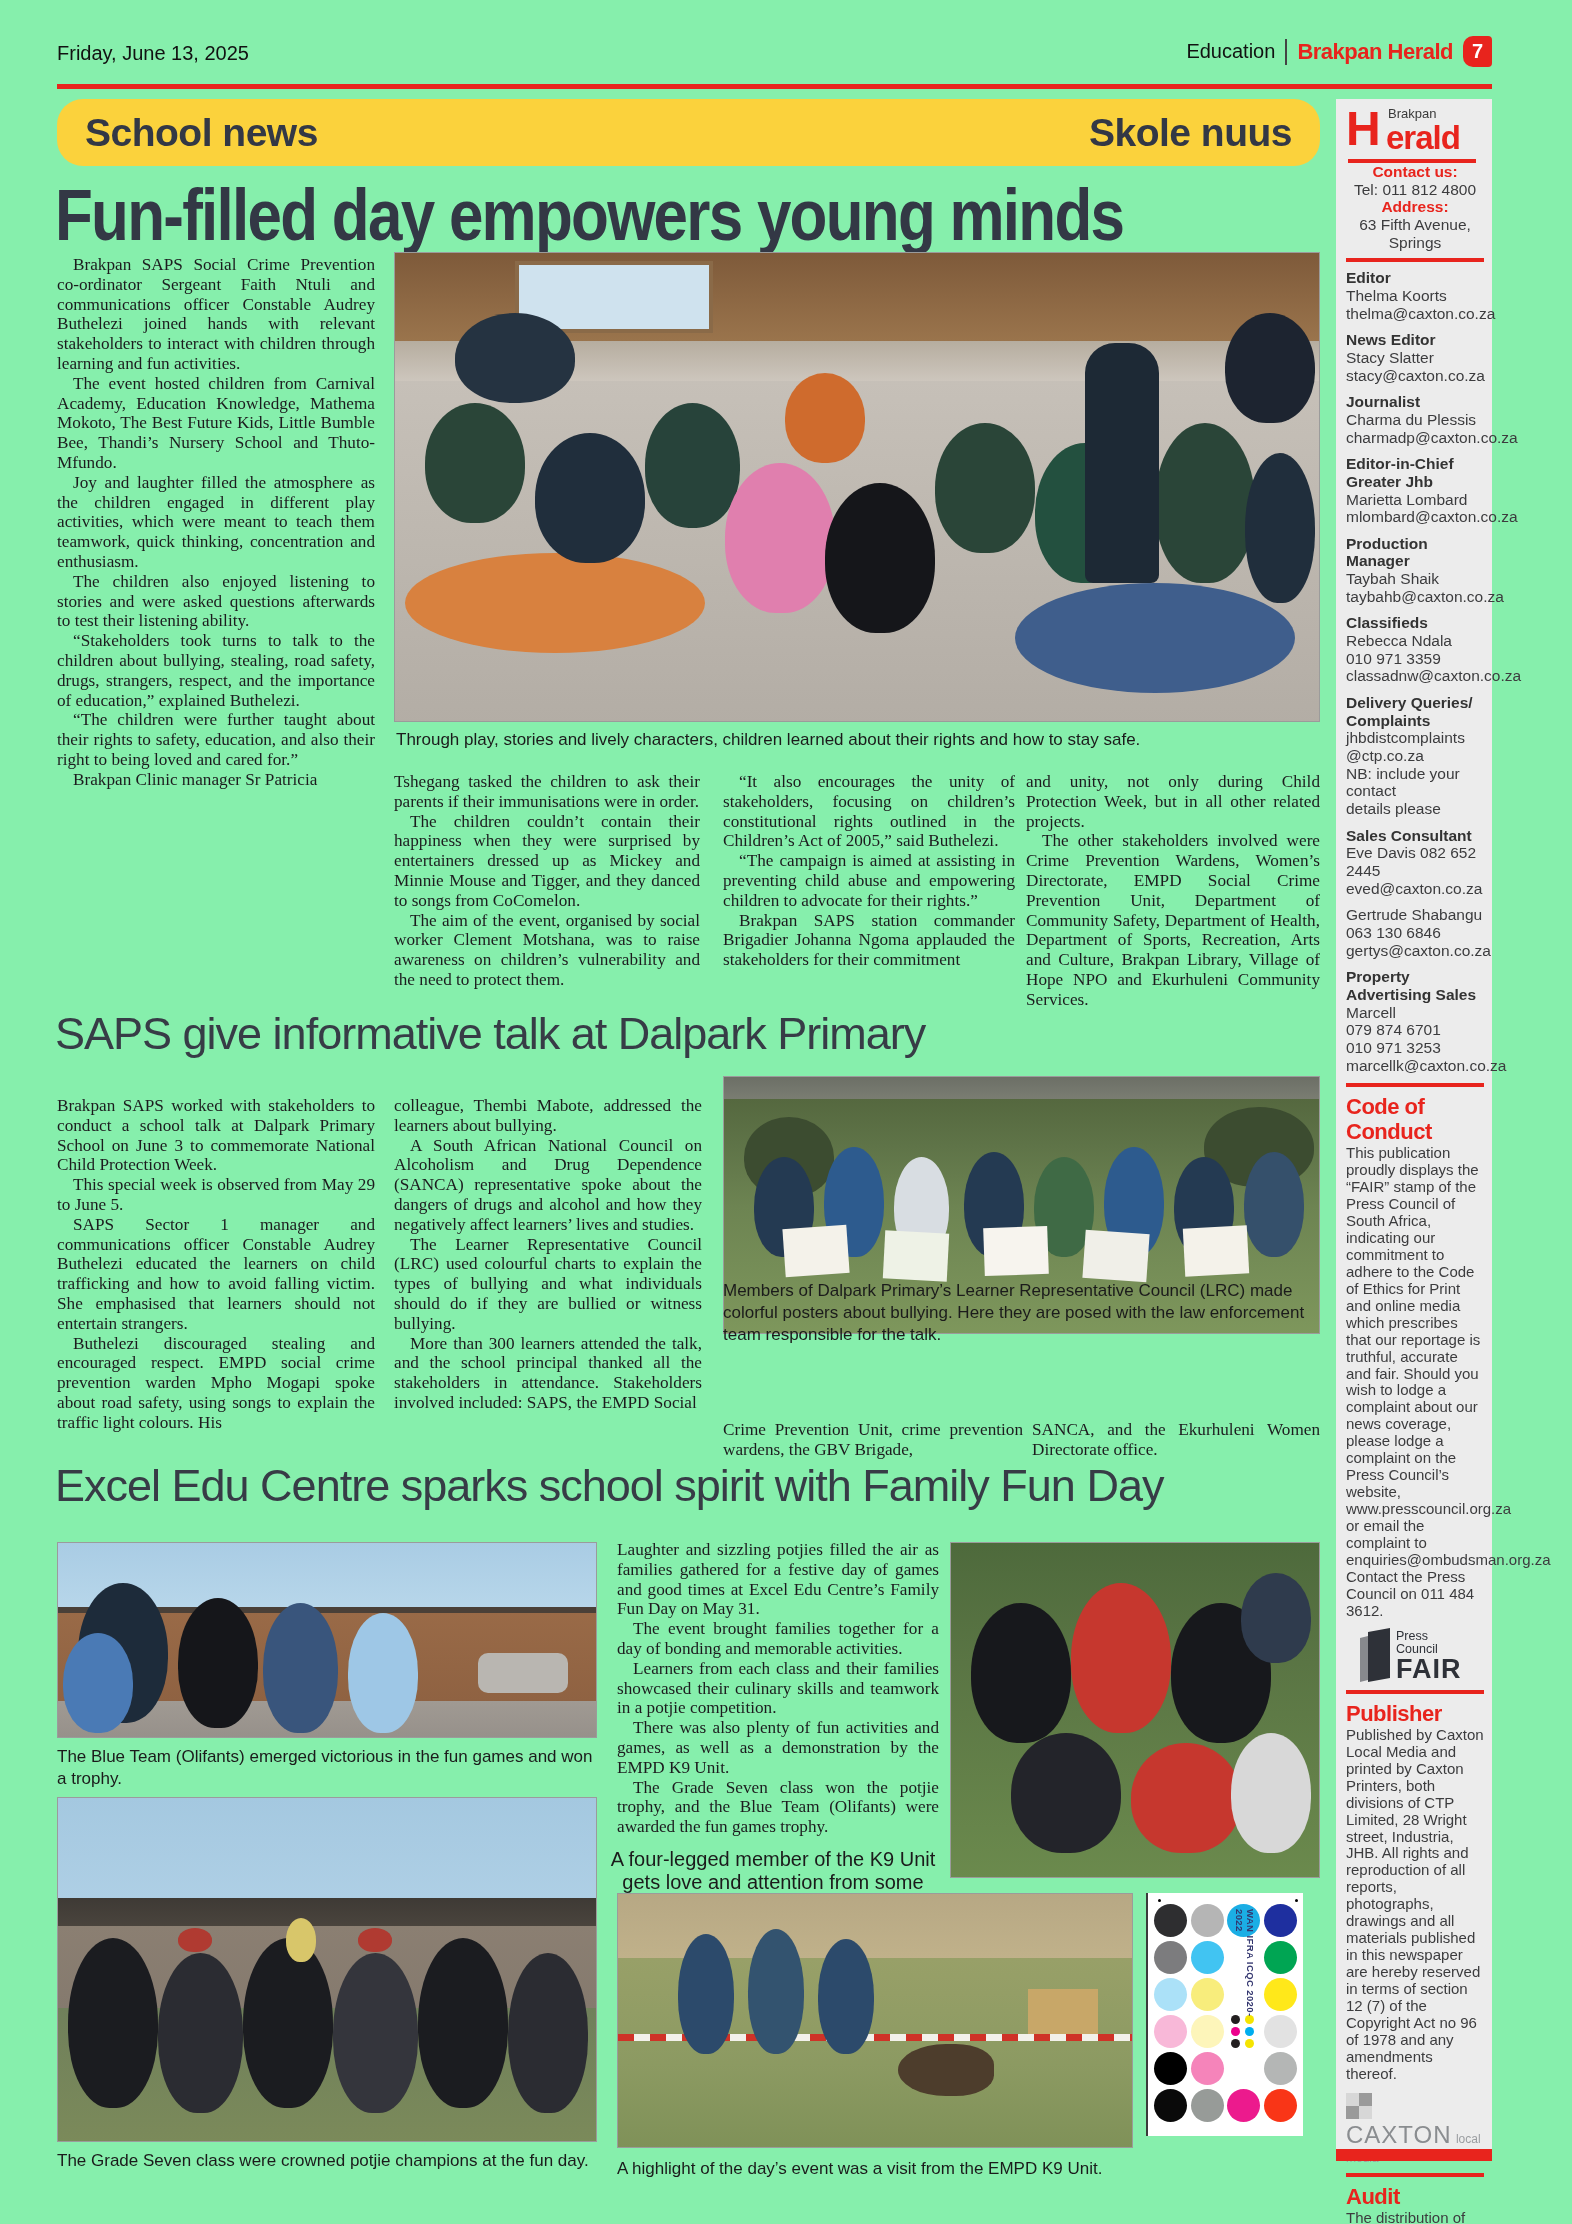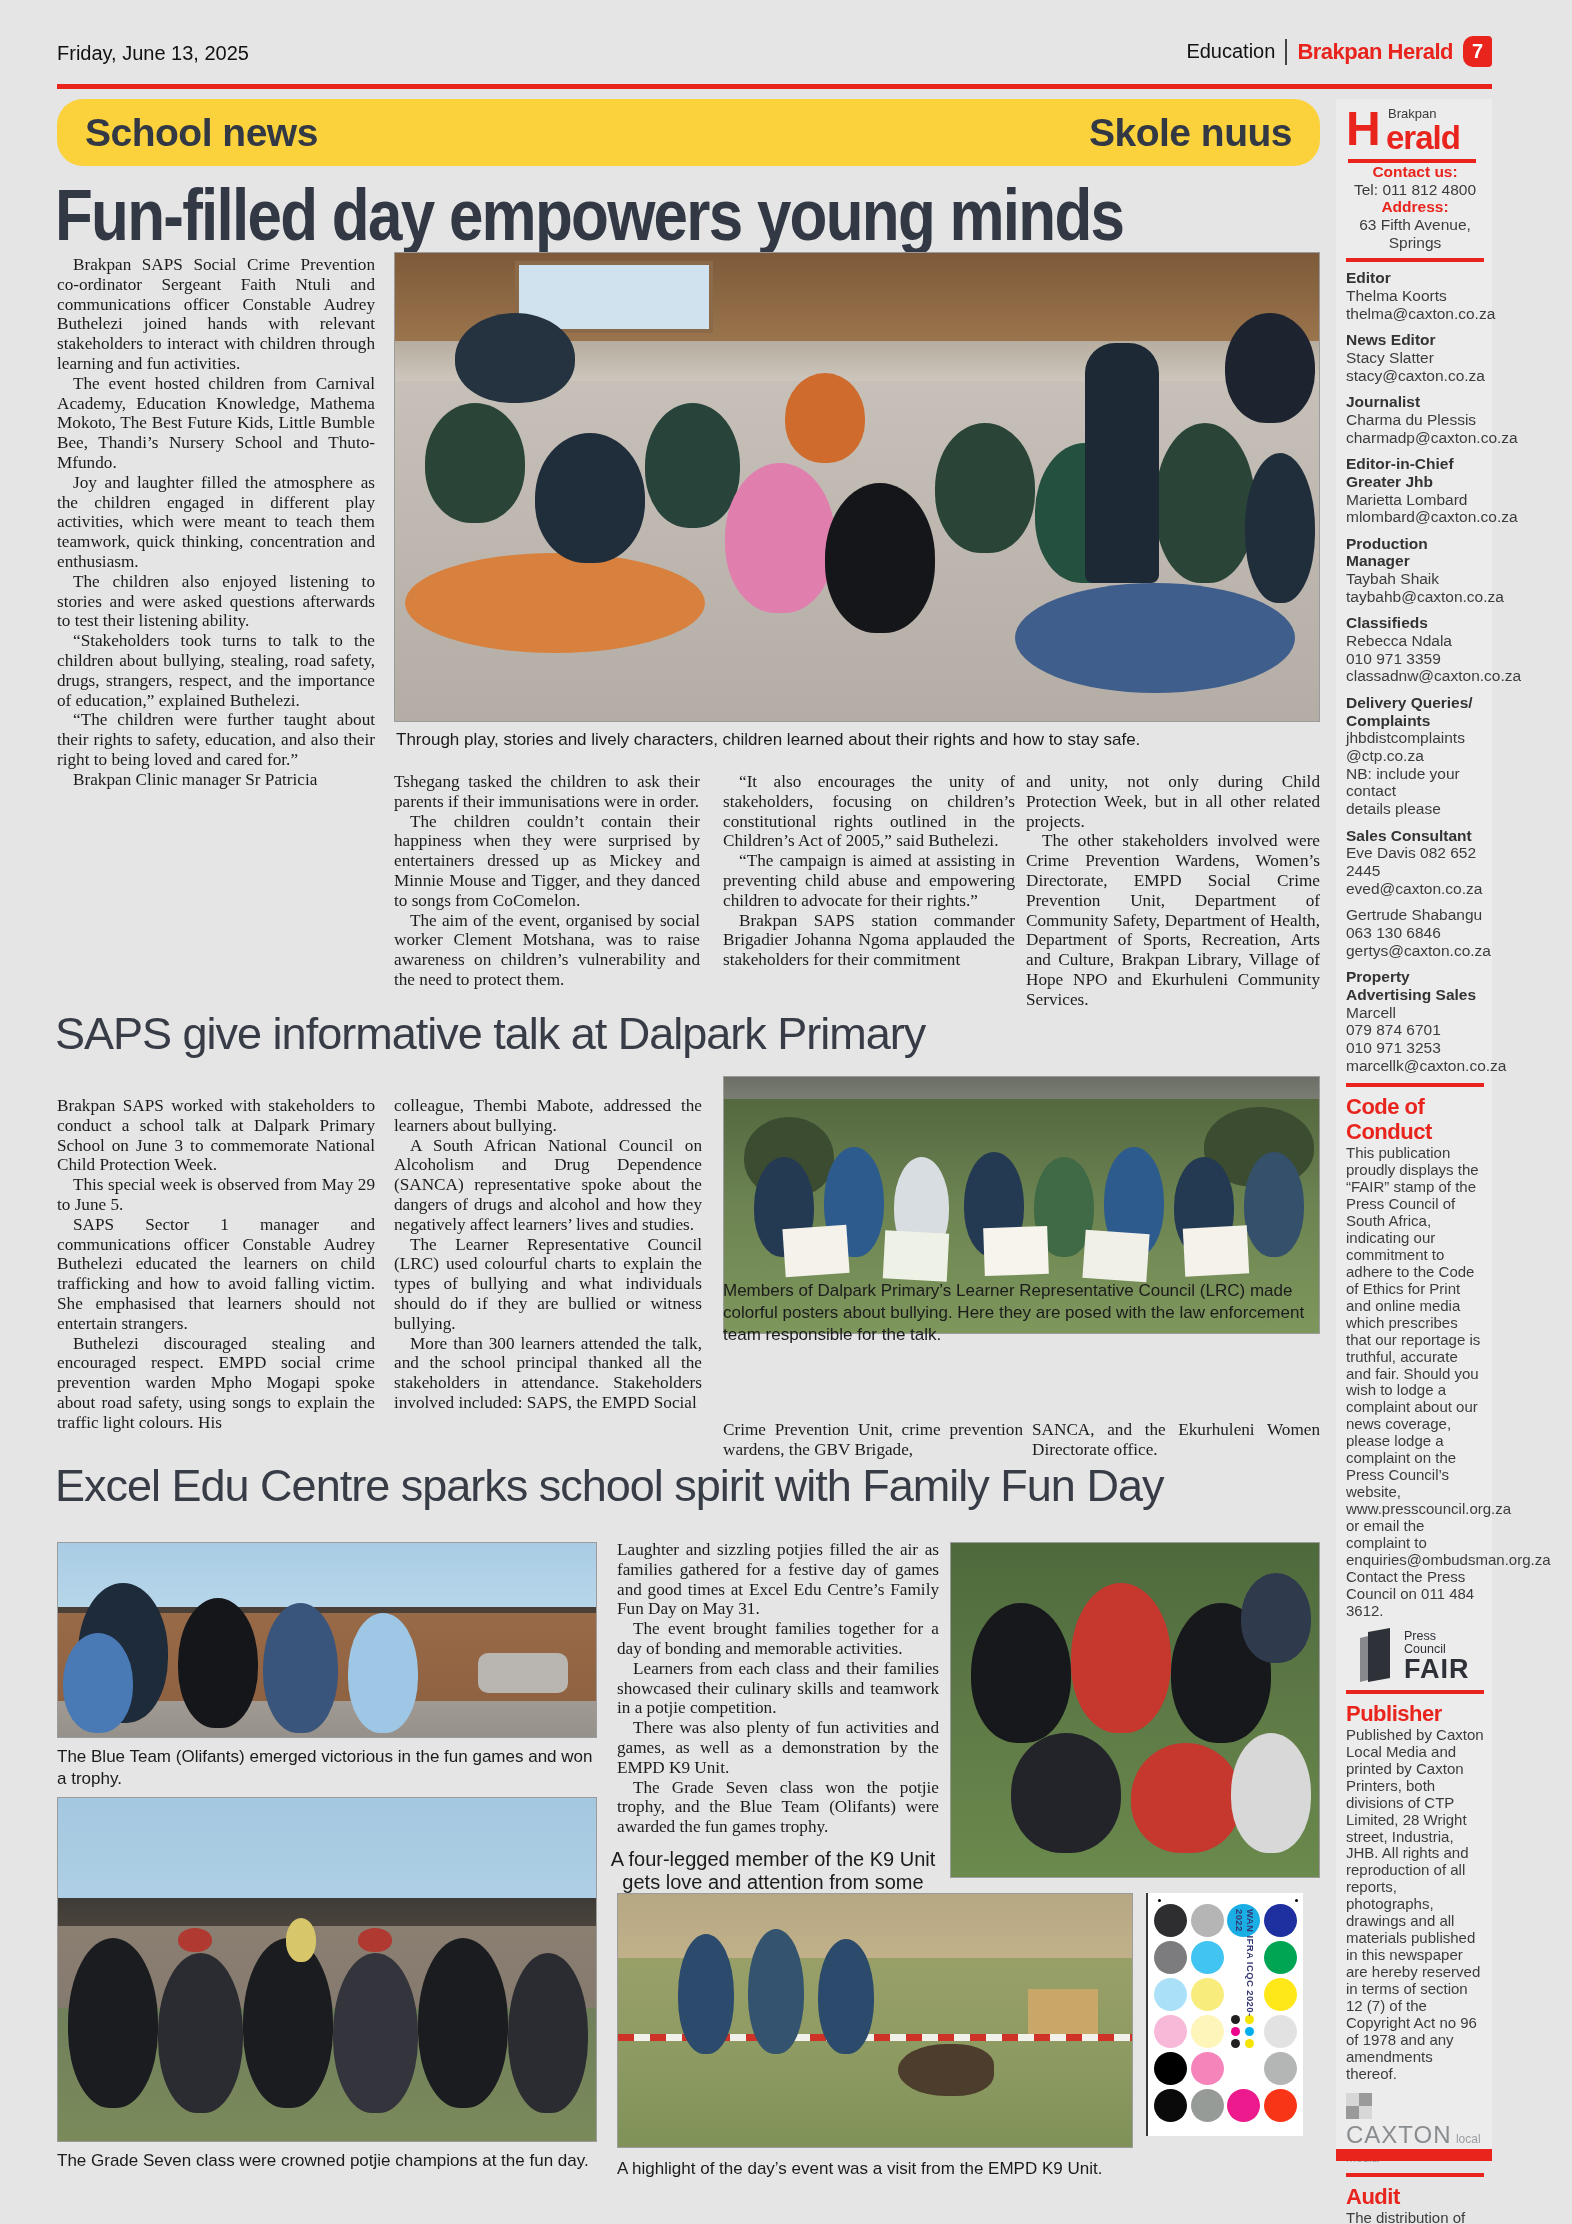--- a/index.html
+++ b/index.html
@@ -1,16 +1,16 @@
 <!DOCTYPE html>
 <html><head>
 <meta charset="utf-8">
 <style>
   html,body{margin:0;padding:0;background:#fff;}
-  .page{position:relative;width:1572px;height:2224px;background:#e5e5e5;overflow:hidden;
+  .page{position:relative;width:1572px;height:2224px;background:#86efac;overflow:hidden;
         font-family:"Liberation Sans",sans-serif;color:#1d1d1f;}
   .abs{position:absolute;}
 
   
   #hdr-date{left:57px;top:42px;font-size:20px;color:#111;}
   #hdr-right{right:80px;top:36px;display:flex;align-items:center;gap:10px;}
   #hdr-section{font-size:20px;color:#111;}
   .hdr-sep{width:2px;height:26px;background:#444;}
   #hdr-pub{font-size:22px;font-weight:800;color:#e8241d;letter-spacing:-0.5px;}
   #hdr-badge{width:29px;height:31px;background:#e8241d;border-radius:10px 4px 4px 10px;
@@ -94,21 +94,21 @@
   #sb-logo-rest{position:absolute;left:40px;top:12px;font-size:33px;font-weight:800;color:#e8241d;letter-spacing:-1px;}
   #sb-logo-line{position:absolute;left:2px;bottom:0;width:128px;height:4px;background:#e8241d;}
   .sb-center{text-align:center;}
   .sb-red-b{color:#e8241d;font-weight:700;}
   .pre{white-space:pre-line;}
   .staff-entry{margin-bottom:9px;}
   .staff-title{font-weight:700;color:#333;}
   .sb-head{font-size:22px;font-weight:700;color:#e8241d;letter-spacing:-0.5px;margin:2px 0 1px;}
   .sb-small{font-size:15px;line-height:1.13;}
   
-  #fair{display:flex;align-items:center;gap:8px;margin:10px 0 4px 14px;}
+  #fair{display:flex;align-items:center;margin:10px 0 4px 14px;}
   .fair-icon{position:relative;width:36px;height:52px;}
   .fair-p1{position:absolute;left:0;top:6px;width:16px;height:44px;background:#87898d;transform:skewY(-14deg);}
   .fair-p2{position:absolute;left:8px;top:0;width:22px;height:50px;background:#2e3138;transform:skewY(-10deg);}
   .fair-txt1{font-size:12.5px;color:#2e3138;line-height:1.05;}
   .fair-txt2{font-size:27px;font-weight:700;color:#2e3138;letter-spacing:1px;line-height:1;}
   
   #caxton{margin:10px 0 2px 0;}
   .cx-icon{width:26px;height:26px;margin-bottom:2px;
            background:conic-gradient(#9a9a9a 0 25%,#d7d7d7 0 50%,#9a9a9a 0 75%,#d7d7d7 0);}
   .cx-name{font-size:24px;color:#8a8d90;letter-spacing:1px;}

